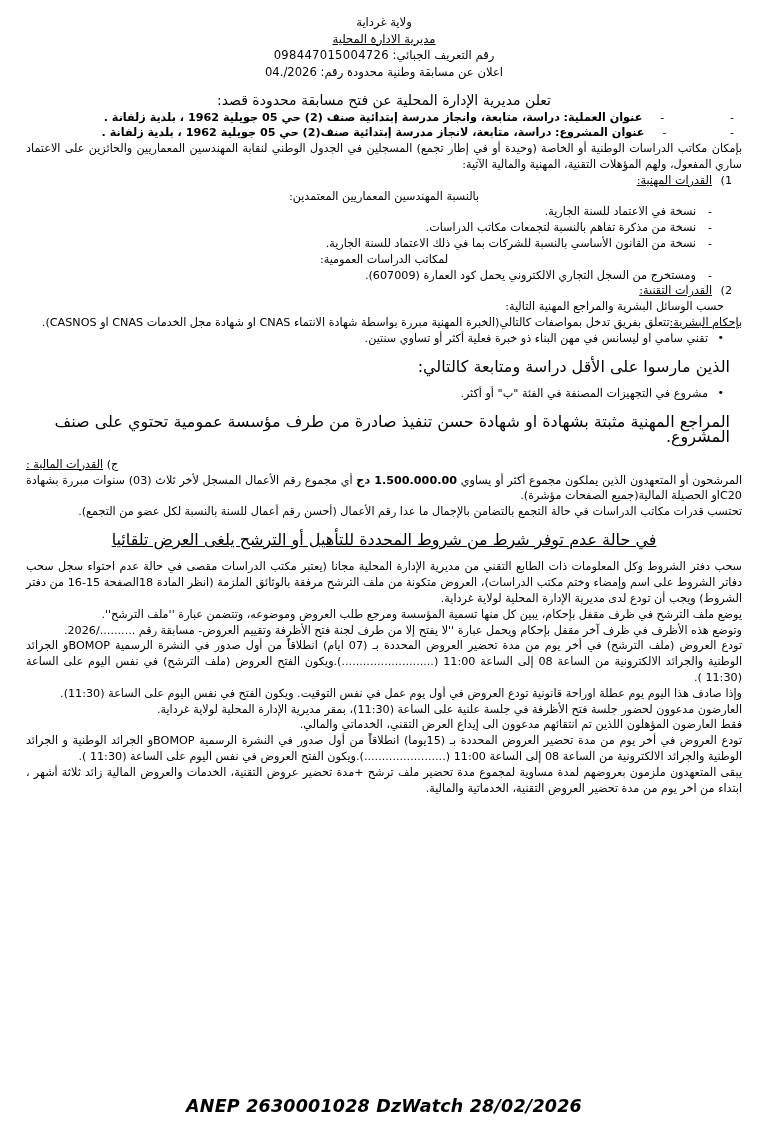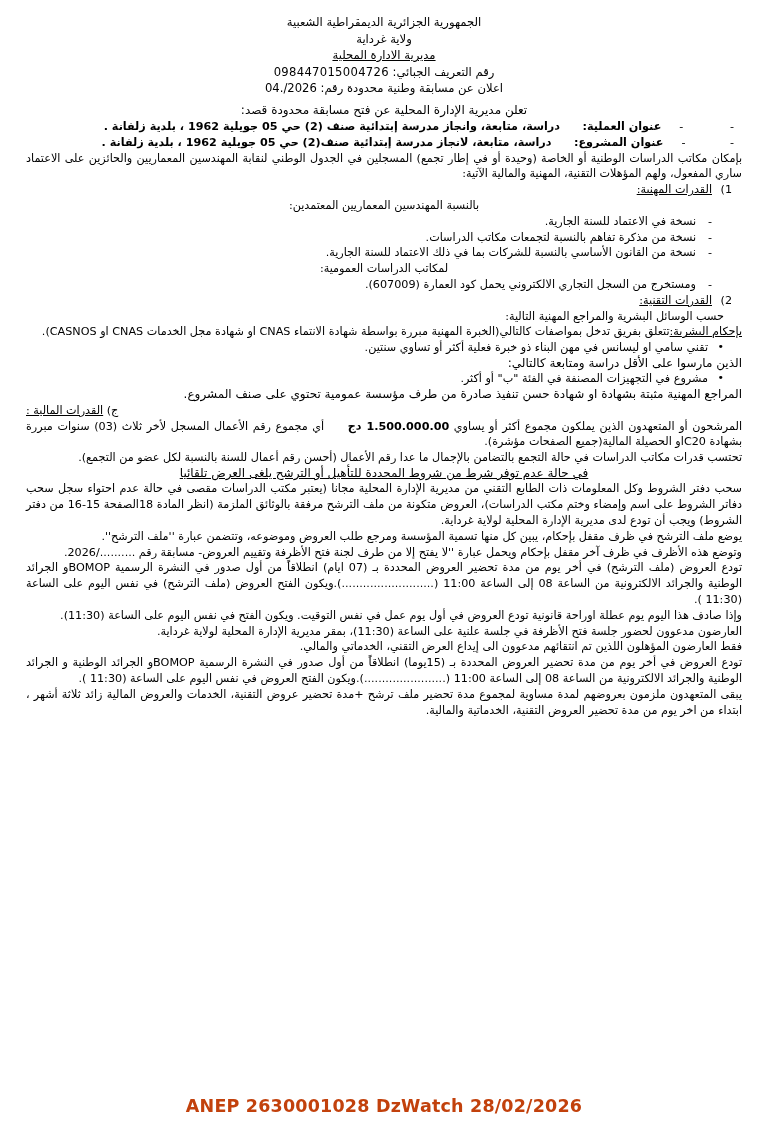--- a/index.html
+++ b/index.html
@@ -20,45 +20,45 @@
     width: 768px;
     height: 1138px;
     box-sizing: border-box;
     padding: 14px 26px 0 26px;
     position: relative;
     overflow: hidden;
   }
 
   
   .line {
-    font-size: 12px;
+    font-size: 16px;
     line-height: 15.4px;
-    margin: 0;
+    margin: 12px;
     padding: 0;
     text-align: right;
   }
-  .b     { font-weight: bold; margin-left: 19px; }
+  .b     { font-weight: bold; }
   .u     { text-decoration: underline; }
   .ltr   { direction: ltr; unicode-bidi: embed; display: inline-block; }
 
   
   .hdr-block { margin-bottom: 2px; }
   .hdr-line {
     text-align: center;
     font-size: 11.6px;
     line-height: 16.5px;
     letter-spacing: 0.3px;
   }
   .hdr-line.wide { letter-spacing: 2.2px; }
   .hdr-line.underline { text-decoration: underline; }
 
   
   .intro {
-    margin-top: 6px;
-    font-size: 12px;
+    margin-top: 13px;
+    font-size: 14px;
     line-height: 15.6px;
     text-align: center;
   }
 
   
   ul.dash, ul.disc, ol.num {
     margin: 0;
     padding: 0;
     list-style: none;
   }
@@ -164,21 +164,20 @@
     color: #2a5ce5;
     letter-spacing: 0.2px;
   }
 </style>
 </head>
 <body>
 
 <div class="page">
 
   <div class="hdr-block">
-    <div class="hdr-line wide">الجمهورية الجزائرية الديمقراطية الشعبية</div>
     <div class="hdr-line wide">ولاية غرداية</div>
     <div class="hdr-line underline">مديرية الادارة المحلية</div>
     <div class="hdr-line">
       <span>رقم التعريف الجبائي:</span>
       <span class="ltr">098447015004726</span>
     </div>
     <div class="hdr-line">اعلان عن مسابقة وطنية محدودة رقم: 2026/.04</div>
   </div>
 
   <div class="intro">تعلن مديرية الإدارة المحلية عن فتح مسابقة محدودة قصد:</div>
@@ -252,16 +251,16 @@
   <div class="para">تودع العروض (ملف الترشح) في أخر يوم من مدة تحضير العروض المحددة بـ (07 ايام) انطلاقاً من أول صدور في النشرة الرسمية BOMOPو الجرائد الوطنية والجرائد الالكترونية من الساعة 08 إلى الساعة 11:00 (..........................).ويكون الفتح العروض (ملف الترشح) في نفس اليوم على الساعة (11:30 ).</div>
   <div class="para">وإذا صادف هذا اليوم يوم عطلة اوراحة قانونية تودع العروض في أول يوم عمل في نفس التوقيت. ويكون الفتح في نفس اليوم على الساعة (11:30).</div>
   <div class="para">العارضون مدعوون لحضور جلسة فتح الأظرفة في جلسة علنية على الساعة (11:30)، بمقر مديرية الإدارة المحلية لولاية غرداية.</div>
   <div class="para">فقط العارضون المؤهلون اللذين تم انتقائهم مدعوون الى إيداع العرض التقني، الخدماتي والمالي.</div>
 
   <div class="para">تودع العروض في أخر يوم من مدة تحضير العروض المحددة بـ (15يوما) انطلاقاً من أول صدور في النشرة الرسمية BOMOPو الجرائد الوطنية و الجرائد الوطنية والجرائد الالكترونية من الساعة 08 إلى الساعة 11:00 (.......................).ويكون الفتح العروض في نفس اليوم على الساعة (11:30 ).</div>
 
   <div class="para">يبقى المتعهدون ملزمون بعروضهم لمدة مساوية لمجموع مدة تحضير ملف ترشح +مدة تحضير عروض التقنية، الخدمات والعروض المالية زائد ثلاثة أشهر ، ابتداء من اخر يوم من مدة تحضير العروض التقنية، الخدماتية والمالية.</div>
 
   <div class="footer">
-    <span class="footer-text" style="color: #c2410c;">ANEP 2630001028 DzWatch 28/02/2026</span>
+    <span class="footer-text" style="color: #000000; font-style: italic;">ANEP 2630001028 DzWatch 28/02/2026</span>
   </div>
 
 </div>
 
 </body></html>

